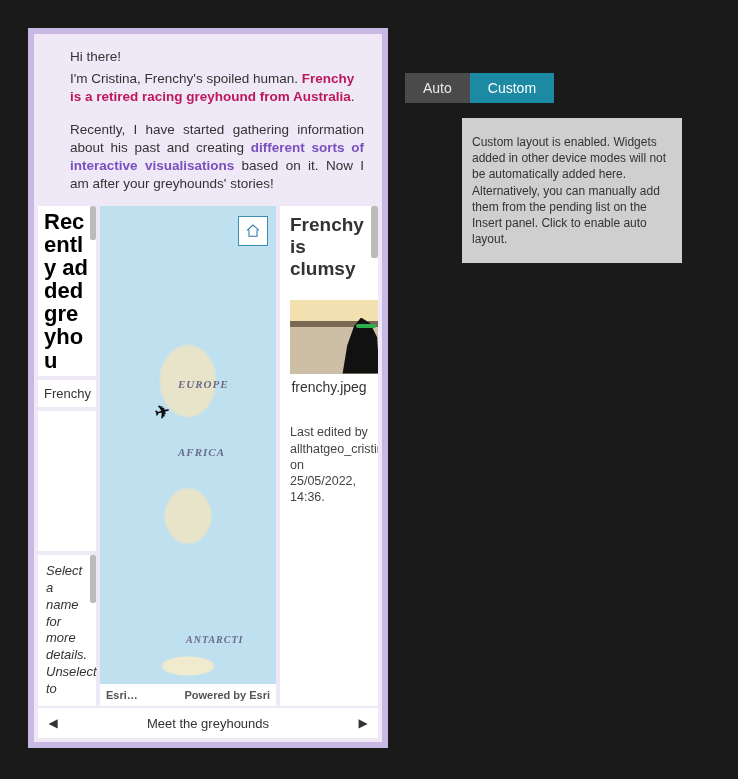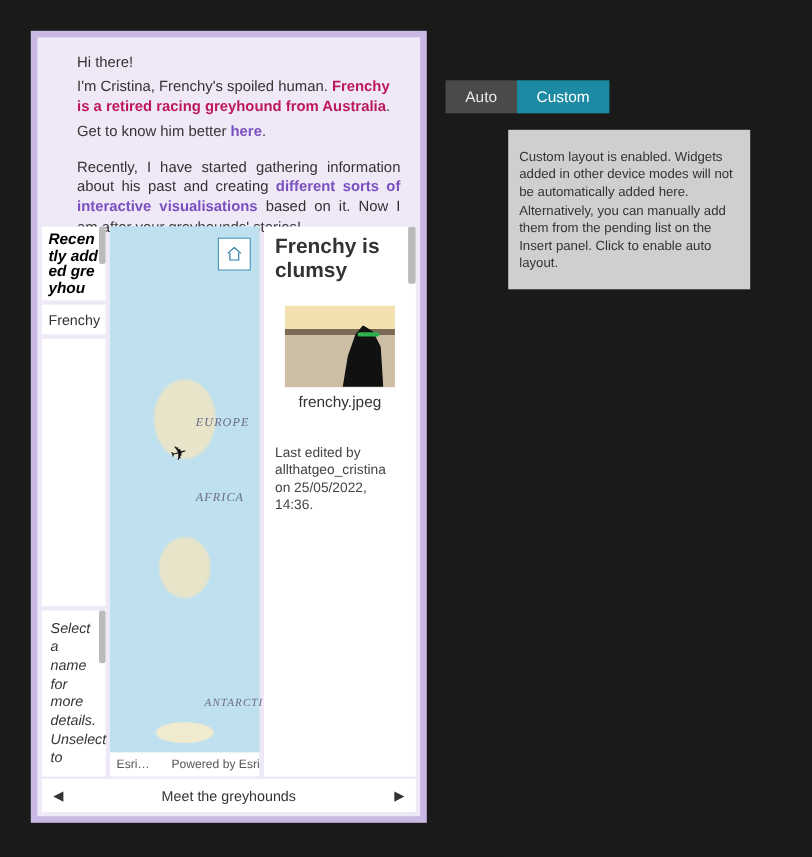--- a/index.html
+++ b/index.html
@@ -49,35 +49,36 @@
     width: 58px;
     display: flex;
     flex-direction: column;
     gap: 4px;
   }
   .card {
     background: #fff;
     padding: 4px 6px;
     position: relative;
   }
-  .card.h-title { font-weight: 700; font-size: 14px; line-height: 1.05; word-break: break-all; font-style: italic; }
+  .card.h-title { font-weight: 700; font-size: 22px; line-height: 1.05; word-break: break-all; }
   .scroll-knob {
     position: absolute;
     right: 0; top: 0;
     width: 6px; height: 34px;
     background: #bbb;
     border-radius: 2px;
   }
   .card.small { font-size: 13px; color: #333; line-height:1.2; padding:6px 6px; }
   .card.italic { font-style: italic; font-size: 13px; color:#333; line-height:1.3; padding:8px 8px;}
   .map-col {
-    width: 136px;
+    width: 176px;
     margin-left: 4px;
     position: relative;
     background: #d7e9f2;
+    font-weight: bold;
   }
   .map-surface {
     position: absolute;
     inset: 0;
     background:
       radial-gradient(ellipse 70px 90px at 50% 35%, #e8e4c9 0%, #e8e4c9 38%, rgba(232,228,201,0) 42%),
       radial-gradient(ellipse 55px 65px at 50% 62%, #e8e4c9 0%, #e8e4c9 40%, rgba(232,228,201,0) 45%),
       radial-gradient(ellipse 50px 18px at 50% 92%, #f0eacf 0%, #f0eacf 50%, rgba(240,234,207,0) 55%),
       linear-gradient(#bfe0ef, #bfe0ef);
   }
@@ -216,23 +217,20 @@
 </head>
 <body>
 
 <div class="app-frame">
   <div class="app-inner">
 
     <div class="intro">
       <p>Hi there!</p>
       <p>
         <span>I'm Cristina, Frenchy's spoiled human. </span><span class="bold">Frenchy is a retired racing greyhound from Australia</span><span>.</span>
-      </p>
-      <p>
-        <span>Get to know him better </span><span class="link">here</span><span>.</span>
       </p>
       <p style="height:6px"></p>
       <p class="justify">
         <span>Recently, I have started gathering information about his past and creating </span><span class="link">different sorts of interactive visualisations</span><span> based on it. Now I am after your greyhounds' stories!</span>
       </p>
     </div>
 
     <div class="main-row">
 
       <div class="left-col">

